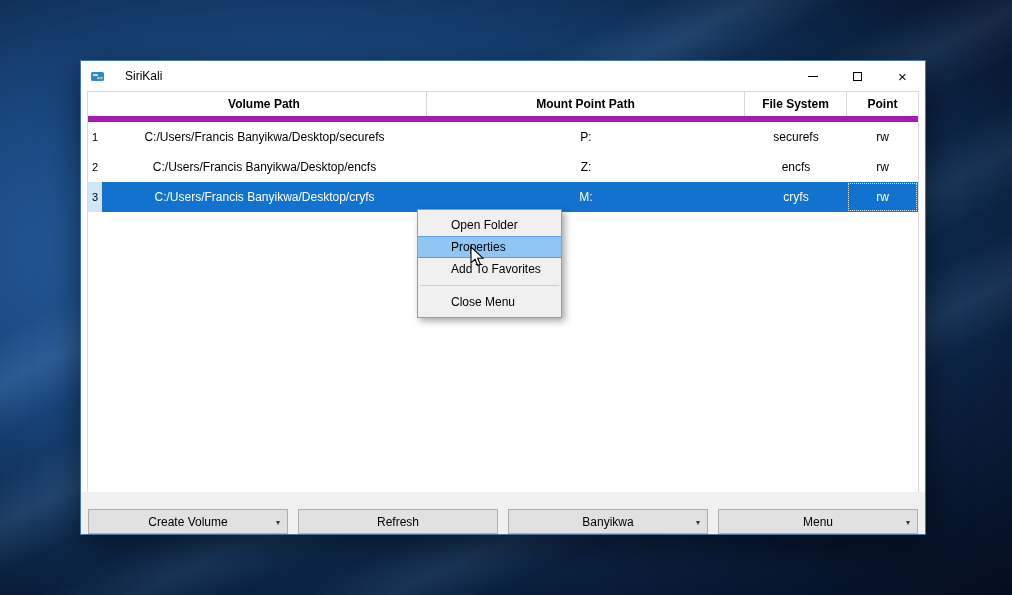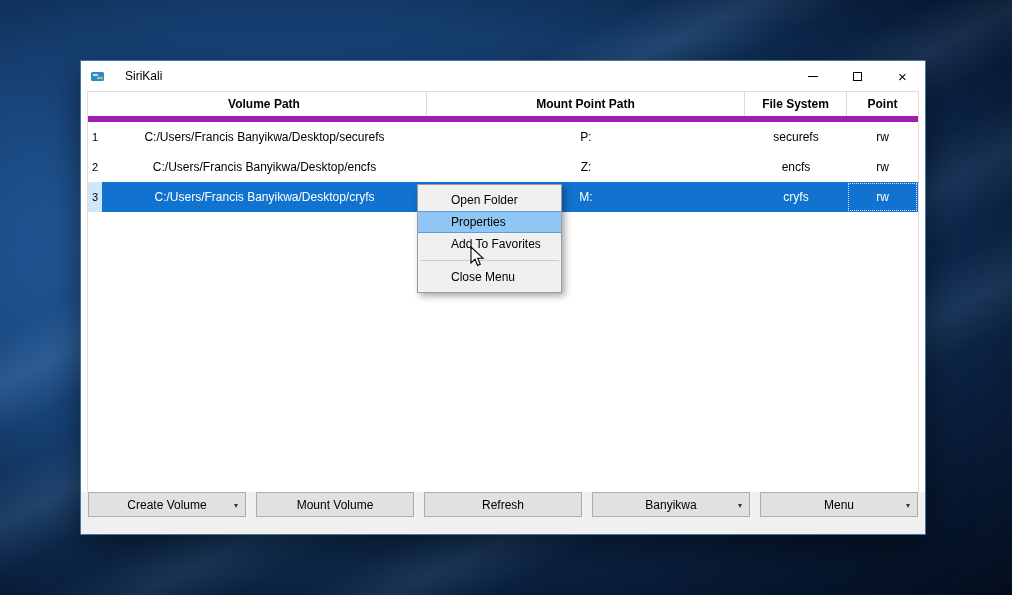--- a/index.html
+++ b/index.html
@@ -77,21 +77,21 @@
   }
   .row-num { font-size: 11px; }
   .trow.selected > .c { background: var(--selection, #1173cf); color: #fff; }
   .trow.selected > .row-num { background: #cfe7fb; color: #000; }
   .trow.selected > .mode-cell {
     outline: 1px dotted #dcebfa; outline-offset: -2px;
   }
 
   
   .context-menu {
-    position: absolute; left: 417px; top: 184px; width: 145px;
+    position: absolute; left: 417px; top: 209px; width: 145px;
     background: #f0f0f0; border: 1px solid #9b9b9b;
     box-shadow: 3px 3px 7px rgba(0,0,0,0.35);
     padding: 4px 0; z-index: 6; font-size: 12px;
   }
   .menu-item {
     height: 22px; line-height: 22px; padding-left: 33px; color: #000;
     white-space: nowrap;
   }
   .menu-item.highlighted {
     background: var(--menu_highlight, #8fc6f3);
@@ -99,21 +99,21 @@
     line-height: 20px;
   }
   .menu-sep { height: 1px; background: #cdcdcd; margin: 5px 2px; }
 
   
   .cursor { position: absolute; left: 470px; top: 246px; z-index: 9; pointer-events: none; }
 
   
   .buttonbar {
     position: absolute; left: 0; bottom: 0; width: 100%; height: 42px;
-    background: #f0f0f0; display: flex; align-items: flex-start;
+    background: #f0f0f0; display: flex; align-items: flex-end;
     gap: 10px; padding: 0 7px;
   }
   .btn {
     flex: 1; height: 25px; background: #e1e1e1; border: 1px solid #adadad;
     font-size: 12px; color: #000; position: relative;
     display: flex; align-items: center; justify-content: center;
     cursor: default;
   }
   .btn .arrow {
     position: absolute; right: 7px; font-size: 8px; color: #333;
@@ -187,23 +187,20 @@
         <div class="c mode-cell">rw</div>
       </div>
     </div>
 
     <div class="buttonbar">
       <div class="btn">
         <span>Create Volume</span>
         <span class="arrow">▾</span>
       </div>
       <div class="btn">
-        <span>Mount Volume</span>
-      </div>
-      <div class="btn">
         <span>Refresh</span>
       </div>
       <div class="btn">
         <span>Banyikwa</span>
         <span class="arrow">▾</span>
       </div>
       <div class="btn">
         <span>Menu</span>
         <span class="arrow">▾</span>
       </div>

